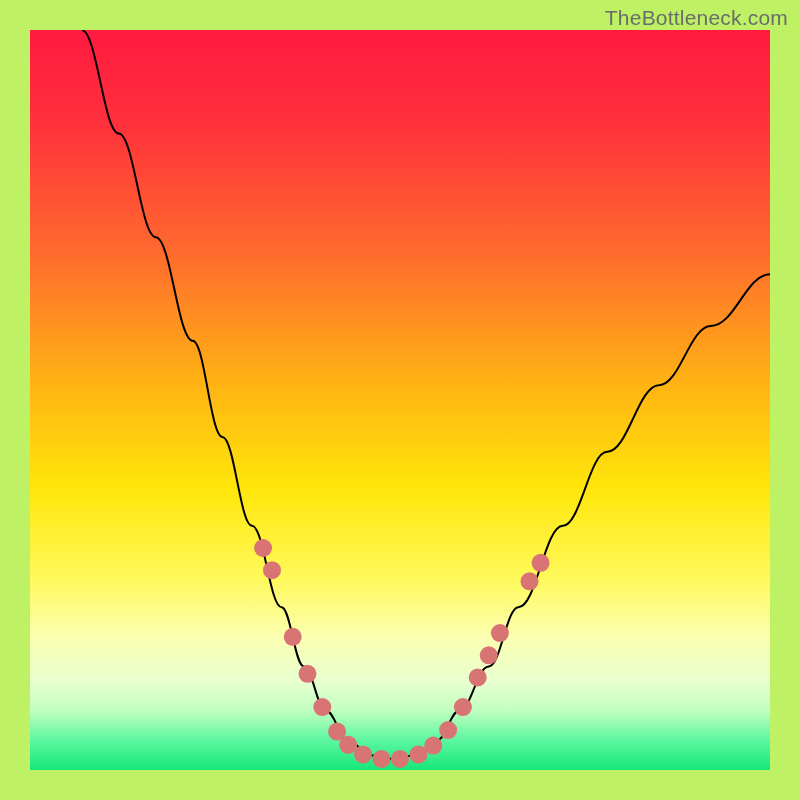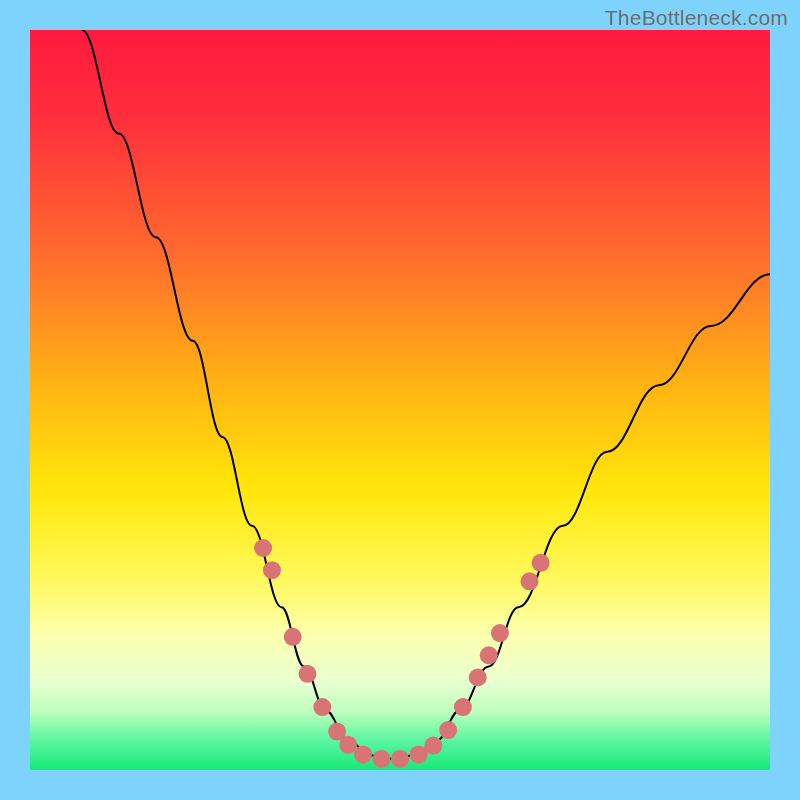--- a/index.html
+++ b/index.html
@@ -10,21 +10,21 @@
     background: #000;
     overflow: hidden;
     font-family: Arial, Helvetica, sans-serif;
   }
   .frame {
     position: absolute;
     top: 0;
     left: 0;
     width: 800px;
     height: 800px;
-    background: #7dd3fc;
+    background: #bef264;
   }
   .plot-area {
     position: absolute;
     top: 30px;
     left: 30px;
     width: 740px;
     height: 740px;
     overflow: hidden;
   }
   .gradient {

